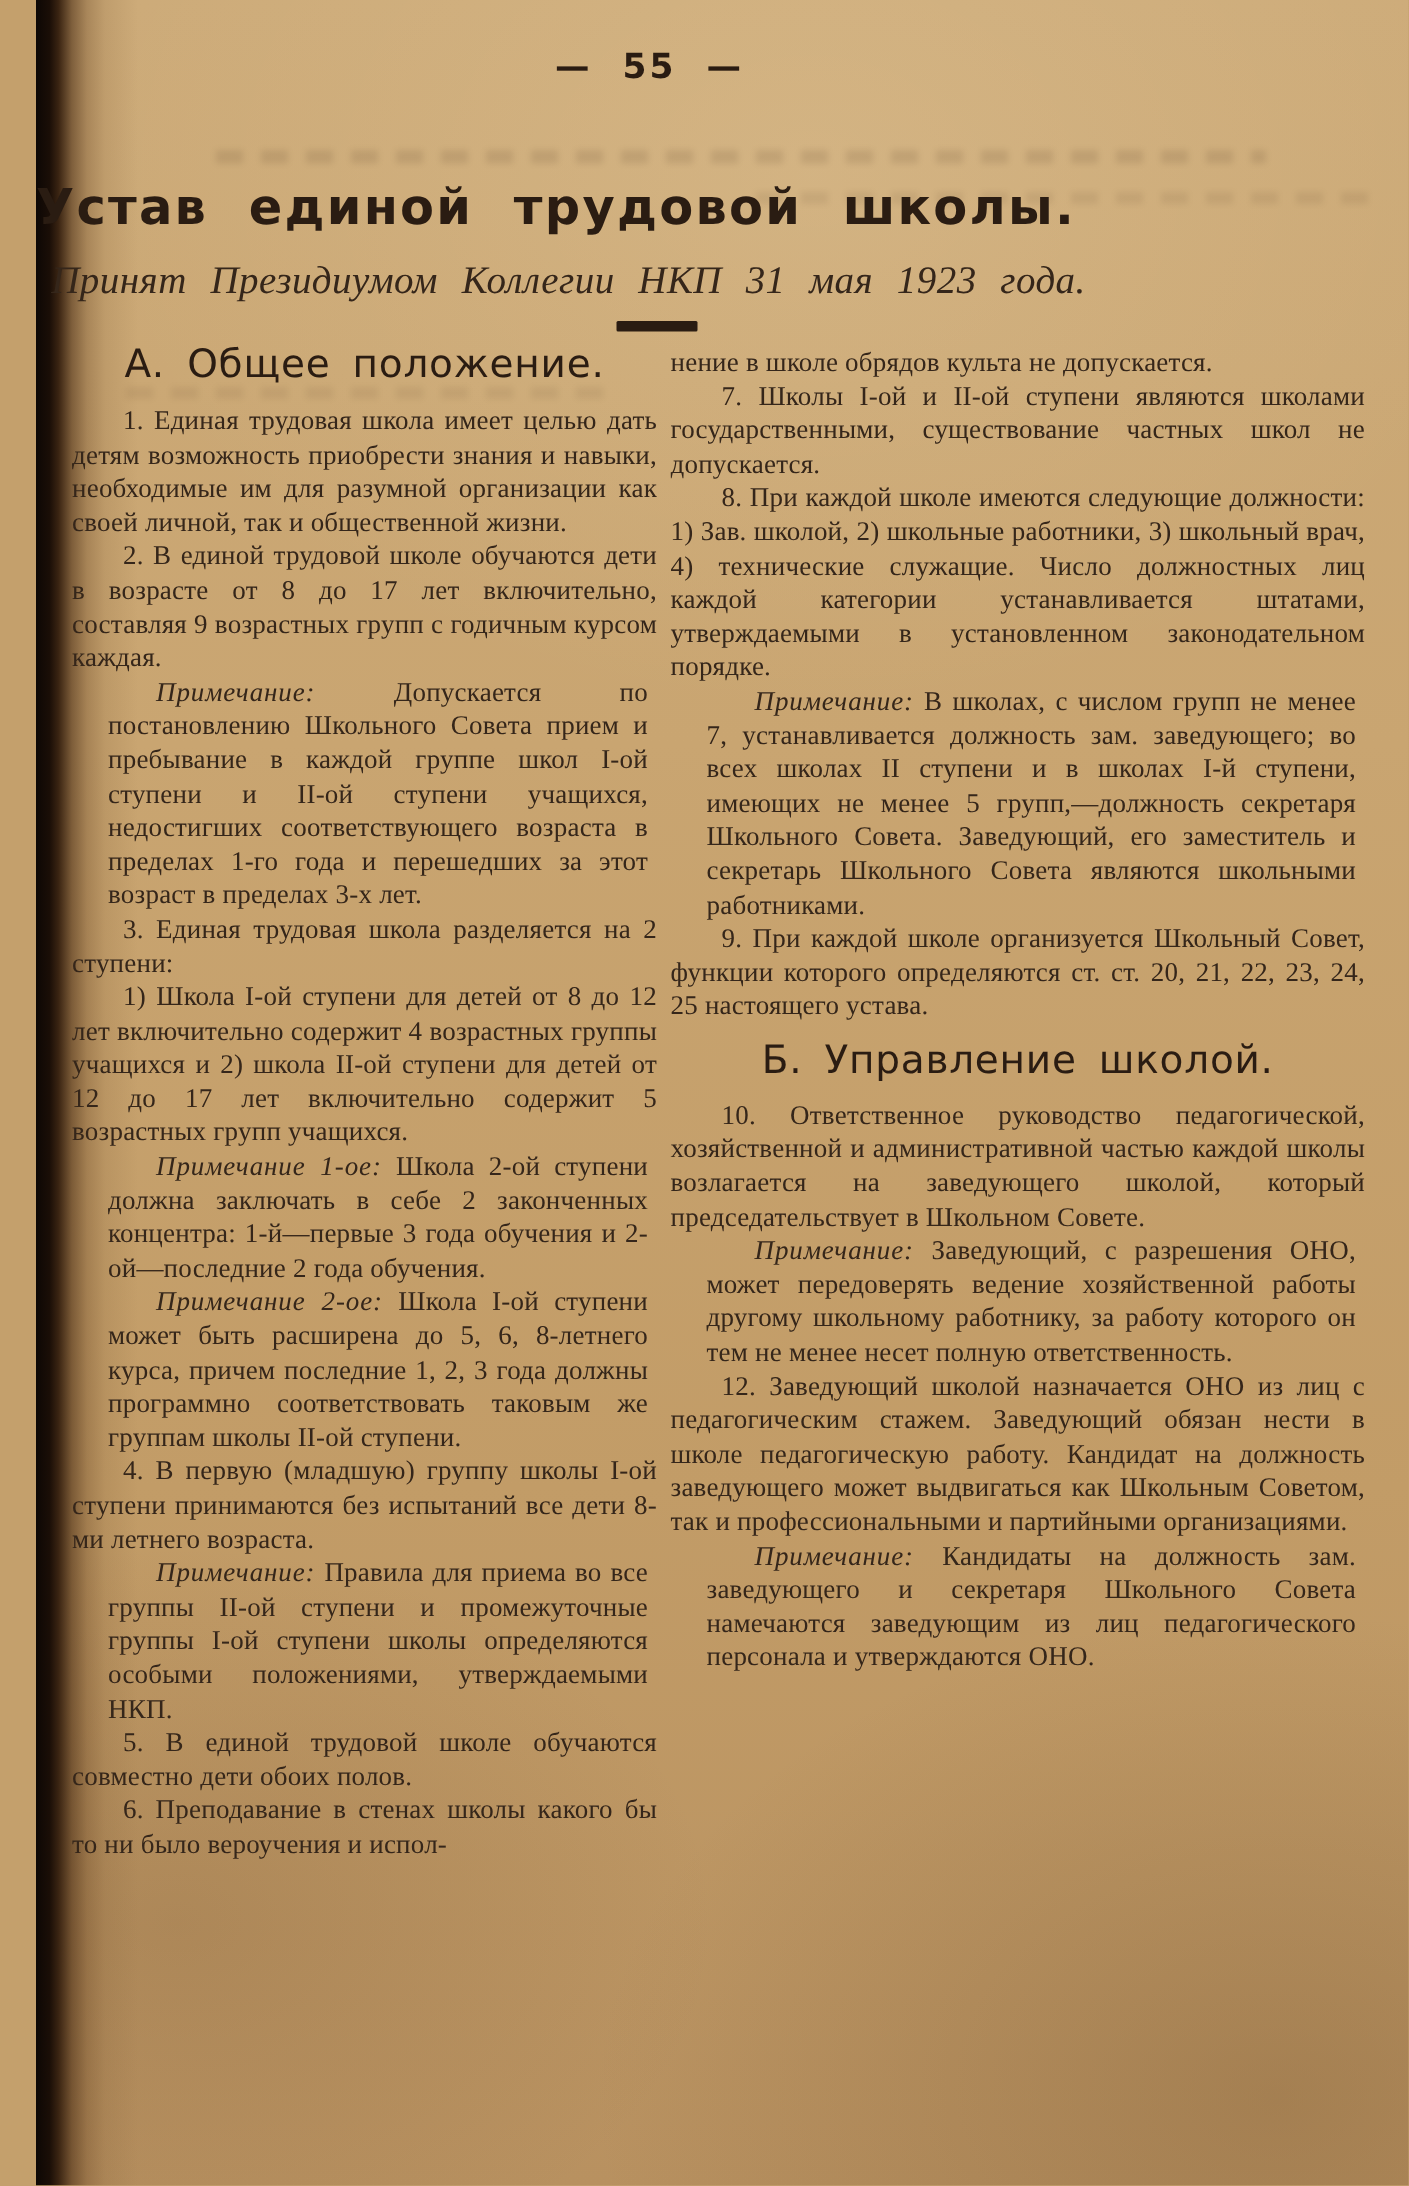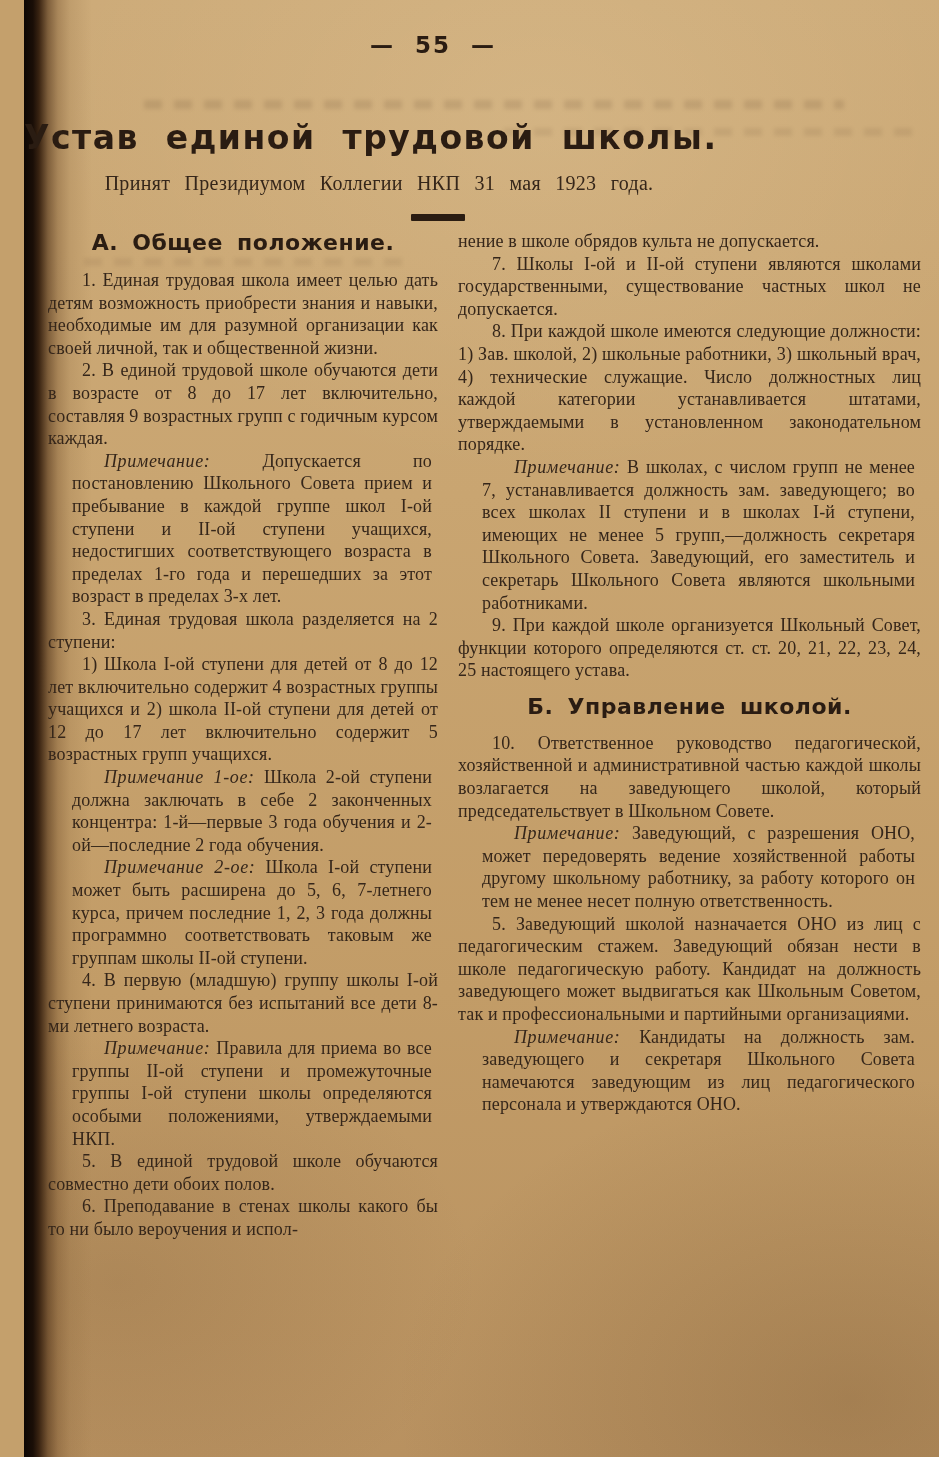--- a/index.html
+++ b/index.html
@@ -41,37 +41,37 @@
     font-weight:700;font-size:23px;letter-spacing:2px;word-spacing:10px;
   }
   .doc-title{
     position:absolute;left:0;top:118px;width:830px;text-align:left;
     font-family:"DejaVu Sans","Liberation Sans",sans-serif;
     font-weight:700;font-size:33px;letter-spacing:1.5px;word-spacing:14px;
     white-space:nowrap;
   }
   .doc-subtitle{
     position:absolute;left:0;top:172px;width:710px;text-align:center;
-    font-size:20px;word-spacing:9px;letter-spacing:.3px;
+    font-style:italic;font-size:26px;word-spacing:9px;letter-spacing:.3px;
     white-space:nowrap;
   }
   .title-rule{
     position:absolute;left:387px;top:214px;width:54px;height:7px;
     background:#2a1c12;border-radius:1px;
   }
 
   .col{position:absolute;top:230px;overflow:hidden;
     font-size:18px;line-height:22.6px;text-align:justify;
     letter-spacing:.15px;}
   .col-left{left:24px;width:390px;height:1128px;}
-  .col-right{left:434px;width:463px;height:1120px;}
+  .col-right{left:423px;width:463px;height:1120px;}
 
   .col-heading{
     font-family:"DejaVu Sans","Liberation Sans",sans-serif;
-    font-weight:700;font-size:22px;letter-spacing:.5px;word-spacing:6px;
+    font-weight:400;font-size:26px;letter-spacing:.5px;word-spacing:6px;
     text-align:center;margin:0 0 13px 0;color:#2a1c12;line-height:26px;
   }
   .col-right .col-heading{margin:12px 0 12px 0;}
 
   p.para{margin:0;text-indent:34px;}
   p.para.noindent{text-indent:0;}
   p.note{margin:0 6px 0 24px;text-indent:32px;}
   .note-label{font-style:italic;letter-spacing:.6px;}
 </style>
 </head>
@@ -90,33 +90,33 @@
 
   <div class="col col-left ink">
     <h2 class="col-heading">А. Общее положение.</h2>
 
   <p class="para">1. Единая трудовая школа имеет целью дать детям возможность приобрести знания и навыки, необходимые им для разумной организации как своей личной, так и общественной жизни.</p>
       <p class="para">2. В единой трудовой школе обучаются дети в возрасте от 8 до 17 лет включительно, составляя 9 возрастных групп с годичным курсом каждая.</p>
       <p class="note"><em class="note-label">Примечание:</em> <span>Допускается по постановлению Школьного Совета прием и пребывание в каждой группе школ I-ой ступени и II-ой ступени учащихся, недостигших соответствующего возраста в пределах 1-го года и перешедших за этот возраст в пределах 3-х лет.</span></p>
       <p class="para">3. Единая трудовая школа разделяется на 2 ступени:</p>
       <p class="para">1) Школа I-ой ступени для детей от 8 до 12 лет включительно содержит 4 возрастных группы учащихся и 2) школа II-ой ступени для детей от 12 до 17 лет включительно содержит 5 возрастных групп учащихся.</p>
       <p class="note"><em class="note-label">Примечание 1-ое:</em> <span>Школа 2-ой ступени должна заключать в себе 2 законченных концентра: 1-й—первые 3 года обучения и 2-ой—последние 2 года обучения.</span></p>
-      <p class="note"><em class="note-label">Примечание 2-ое:</em> <span>Школа I-ой ступени может быть расширена до 5, 6, 7-летнего курса, причем последние 1, 2, 3 года должны программно соответствовать таковым же группам школы II-ой ступени.</span></p>
+      <p class="note"><em class="note-label">Примечание 2-ое:</em> <span>Школа I-ой ступени может быть расширена до 5, 6, 8-летнего курса, причем последние 1, 2, 3 года должны программно соответствовать таковым же группам школы II-ой ступени.</span></p>
       <p class="para">4. В первую (младшую) группу школы I-ой ступени принимаются без испытаний все дети 8-ми летнего возраста.</p>
       <p class="note"><em class="note-label">Примечание:</em> <span>Правила для приема во все группы II-ой ступени и промежуточные группы I-ой ступени школы определяются особыми положениями, утверждаемыми НКП.</span></p>
       <p class="para">5. В единой трудовой школе обучаются совместно дети обоих полов.</p>
       <p class="para">6. Преподавание в стенах школы какого бы то ни было вероучения и испол-</p>
     </div>
 
   <div class="col col-right ink">
 
   <p class="para noindent">нение в школе обрядов культа не допускается.</p>
       <p class="para">7. Школы I-ой и II-ой ступени являются школами государственными, существование частных школ не допускается.</p>
       <p class="para">8. При каждой школе имеются следующие должности: 1) Зав. школой, 2) школьные работники, 3) школьный врач, 4) технические служащие. Число должностных лиц каждой категории устанавливается штатами, утверждаемыми в установленном законодательном порядке.</p>
       <p class="note"><em class="note-label">Примечание:</em> <span>В школах, с числом групп не менее 7, устанавливается должность зам. заведующего; во всех школах II ступени и в школах I-й ступени, имеющих не менее 5 групп,—должность секретаря Школьного Совета. Заведующий, его заместитель и секретарь Школьного Совета являются школьными работниками.</span></p>
       <p class="para">9. При каждой школе организуется Школьный Совет, функции которого определяются ст. ст. 20, 21, 22, 23, 24, 25 настоящего устава.</p>
       <h3 class="col-heading">Б. Управление школой.</h3>
       <p class="para">10. Ответственное руководство педагогической, хозяйственной и административной частью каждой школы возлагается на заведующего школой, который председательствует в Школьном Совете.</p>
       <p class="note"><em class="note-label">Примечание:</em> <span>Заведующий, с разрешения ОНО, может передоверять ведение хозяйственной работы другому школьному работнику, за работу которого он тем не менее несет полную ответственность.</span></p>
-      <p class="para">5. Заведующий школой назначается ОНО из лиц с педагогическим стажем. Заведующий обязан нести в школе педагогическую работу. Кандидат на должность заведующего может выдвигаться как Школьным Советом, так и профессиональными и партийными организациями.</p>
+      <p class="para">12. Заведующий школой назначается ОНО из лиц с педагогическим стажем. Заведующий обязан нести в школе педагогическую работу. Кандидат на должность заведующего может выдвигаться как Школьным Советом, так и профессиональными и партийными организациями.</p>
       <p class="note"><em class="note-label">Примечание:</em> <span>Кандидаты на должность зам. заведующего и секретаря Школьного Совета намечаются заведующим из лиц педагогического персонала и утверждаются ОНО.</span></p>
     </div>
 </div>
 
 </body></html>

